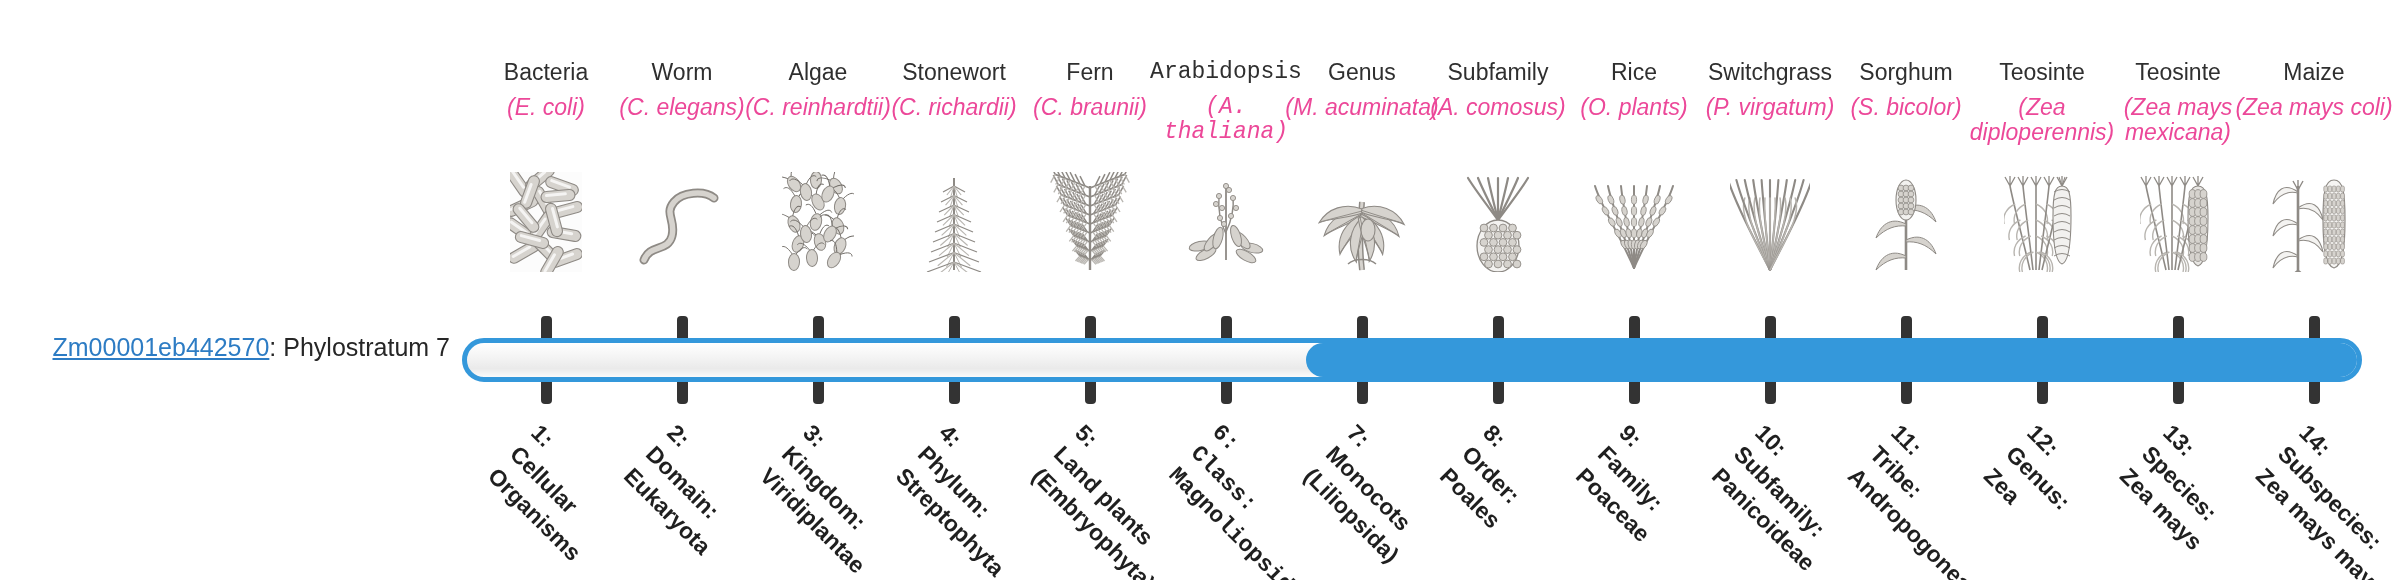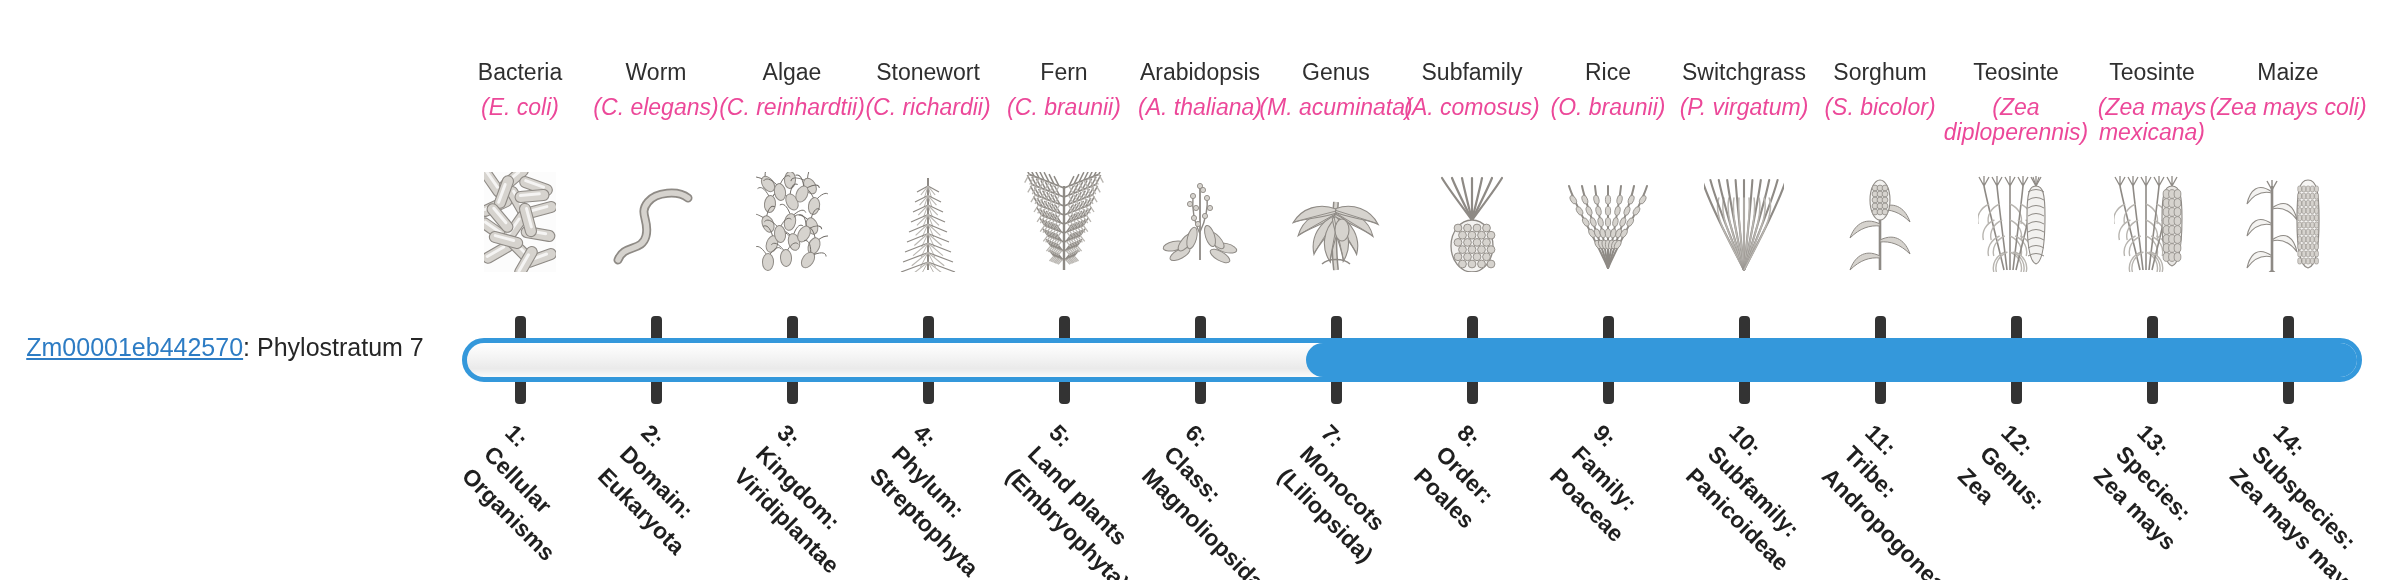--- a/index.html
+++ b/index.html
@@ -15,35 +15,35 @@
     background: #ffffff;
     overflow: hidden;
   }
 
   
   #gene-label {
     position: absolute;
     left: 0px;
     top: 333px;
     width: 450px;
-    text-align: center;
+    text-align: right;
     font-size: 25px;
     color: #262626;
     white-space: nowrap;
   }
   #gene-label .gene-id {
     color: #2d7cc4;
     text-decoration: underline;
     cursor: pointer;
   }
 
   
   #columns {
     position: absolute;
-    left: 452px;
+    left: 478px;
     top: 0px;
     width: 1896px;
     height: 456px;
   }
   .col {
     position: absolute;
     top: 0;
     width: 136px;
     height: 580px;
   }
@@ -761,21 +761,21 @@
             </g>
           </svg>
         </div>
         <div class="tick"></div>
         <div class="stratum-label">
           <div>5:</div>
           <div>Land plants</div>
           <div>(Embryophyta)</div>
         </div>
       </div>
-      <div class="col" style="left: 680px;">
+      <div class="col" style="left: 680px; font-family: Liberation Mono, monospace;">
         <div class="common-name">Arabidopsis</div>
         <div class="latin-name">(A. thaliana)</div>
         <div class="organism">
           <svg width="80" height="100" viewBox="0 0 80 100">
             <path d="M40 88 L40 14" stroke="#8e8a85" stroke-width="1.8" fill="none"></path>
             <path d="M40 62 C 34 50, 32 36, 33 24" stroke="#8e8a85" stroke-width="1.4" fill="none"></path>
             <path d="M40 60 C 46 48, 48 34, 47 26" stroke="#8e8a85" stroke-width="1.4" fill="none"></path>
             <circle cx="40" cy="14" r="2.6" fill="#d6d3ce" stroke="#8e8a85" stroke-width="0.9"></circle>
             <circle cx="33" cy="24" r="2.6" fill="#d6d3ce" stroke="#8e8a85" stroke-width="0.9"></circle>
             <circle cx="47" cy="26" r="2.6" fill="#d6d3ce" stroke="#8e8a85" stroke-width="0.9"></circle>
@@ -910,21 +910,21 @@
         </div>
         <div class="tick"></div>
         <div class="stratum-label">
           <div>8:</div>
           <div>Order:</div>
           <div>Poales</div>
         </div>
       </div>
       <div class="col" style="left: 1088px;">
         <div class="common-name">Rice</div>
-        <div class="latin-name">(O. braunii)</div>
+        <div class="latin-name">(O. plants)</div>
         <div class="organism">
           <svg width="80" height="100" viewBox="0 0 80 100">
             <path d="M40 96 C 25 62, 7 34, 1 14" fill="none" stroke="#8e8a85" stroke-width="2" stroke-linecap="round"></path>
             <ellipse cx="30.25" cy="72.5" rx="2.6" ry="4.6" fill="#d6d3ce" stroke="#8e8a85" stroke-width="0.8" transform="rotate(-30 30.25 72.5)"></ellipse>
             <ellipse cx="24.009999999999998" cy="61.3" rx="2.6" ry="4.6" fill="#d6d3ce" stroke="#8e8a85" stroke-width="0.8" transform="rotate(-30 24.009999999999998 61.3)"></ellipse>
             <ellipse cx="17.769999999999996" cy="50.099999999999994" rx="2.6" ry="4.6" fill="#d6d3ce" stroke="#8e8a85" stroke-width="0.8" transform="rotate(-30 17.769999999999996 50.099999999999994)"></ellipse>
             <ellipse cx="11.530000000000001" cy="38.9" rx="2.6" ry="4.6" fill="#d6d3ce" stroke="#8e8a85" stroke-width="0.8" transform="rotate(-30 11.530000000000001 38.9)"></ellipse>
             <ellipse cx="5.289999999999999" cy="27.699999999999996" rx="2.6" ry="4.6" fill="#d6d3ce" stroke="#8e8a85" stroke-width="0.8" transform="rotate(-30 5.289999999999999 27.699999999999996)"></ellipse>
             <path d="M40 96 C 30 62, 18 34, 14 14" fill="none" stroke="#8e8a85" stroke-width="2" stroke-linecap="round"></path>
             <ellipse cx="33.5" cy="72.5" rx="2.6" ry="4.6" fill="#d6d3ce" stroke="#8e8a85" stroke-width="0.8" transform="rotate(-20 33.5 72.5)"></ellipse>

